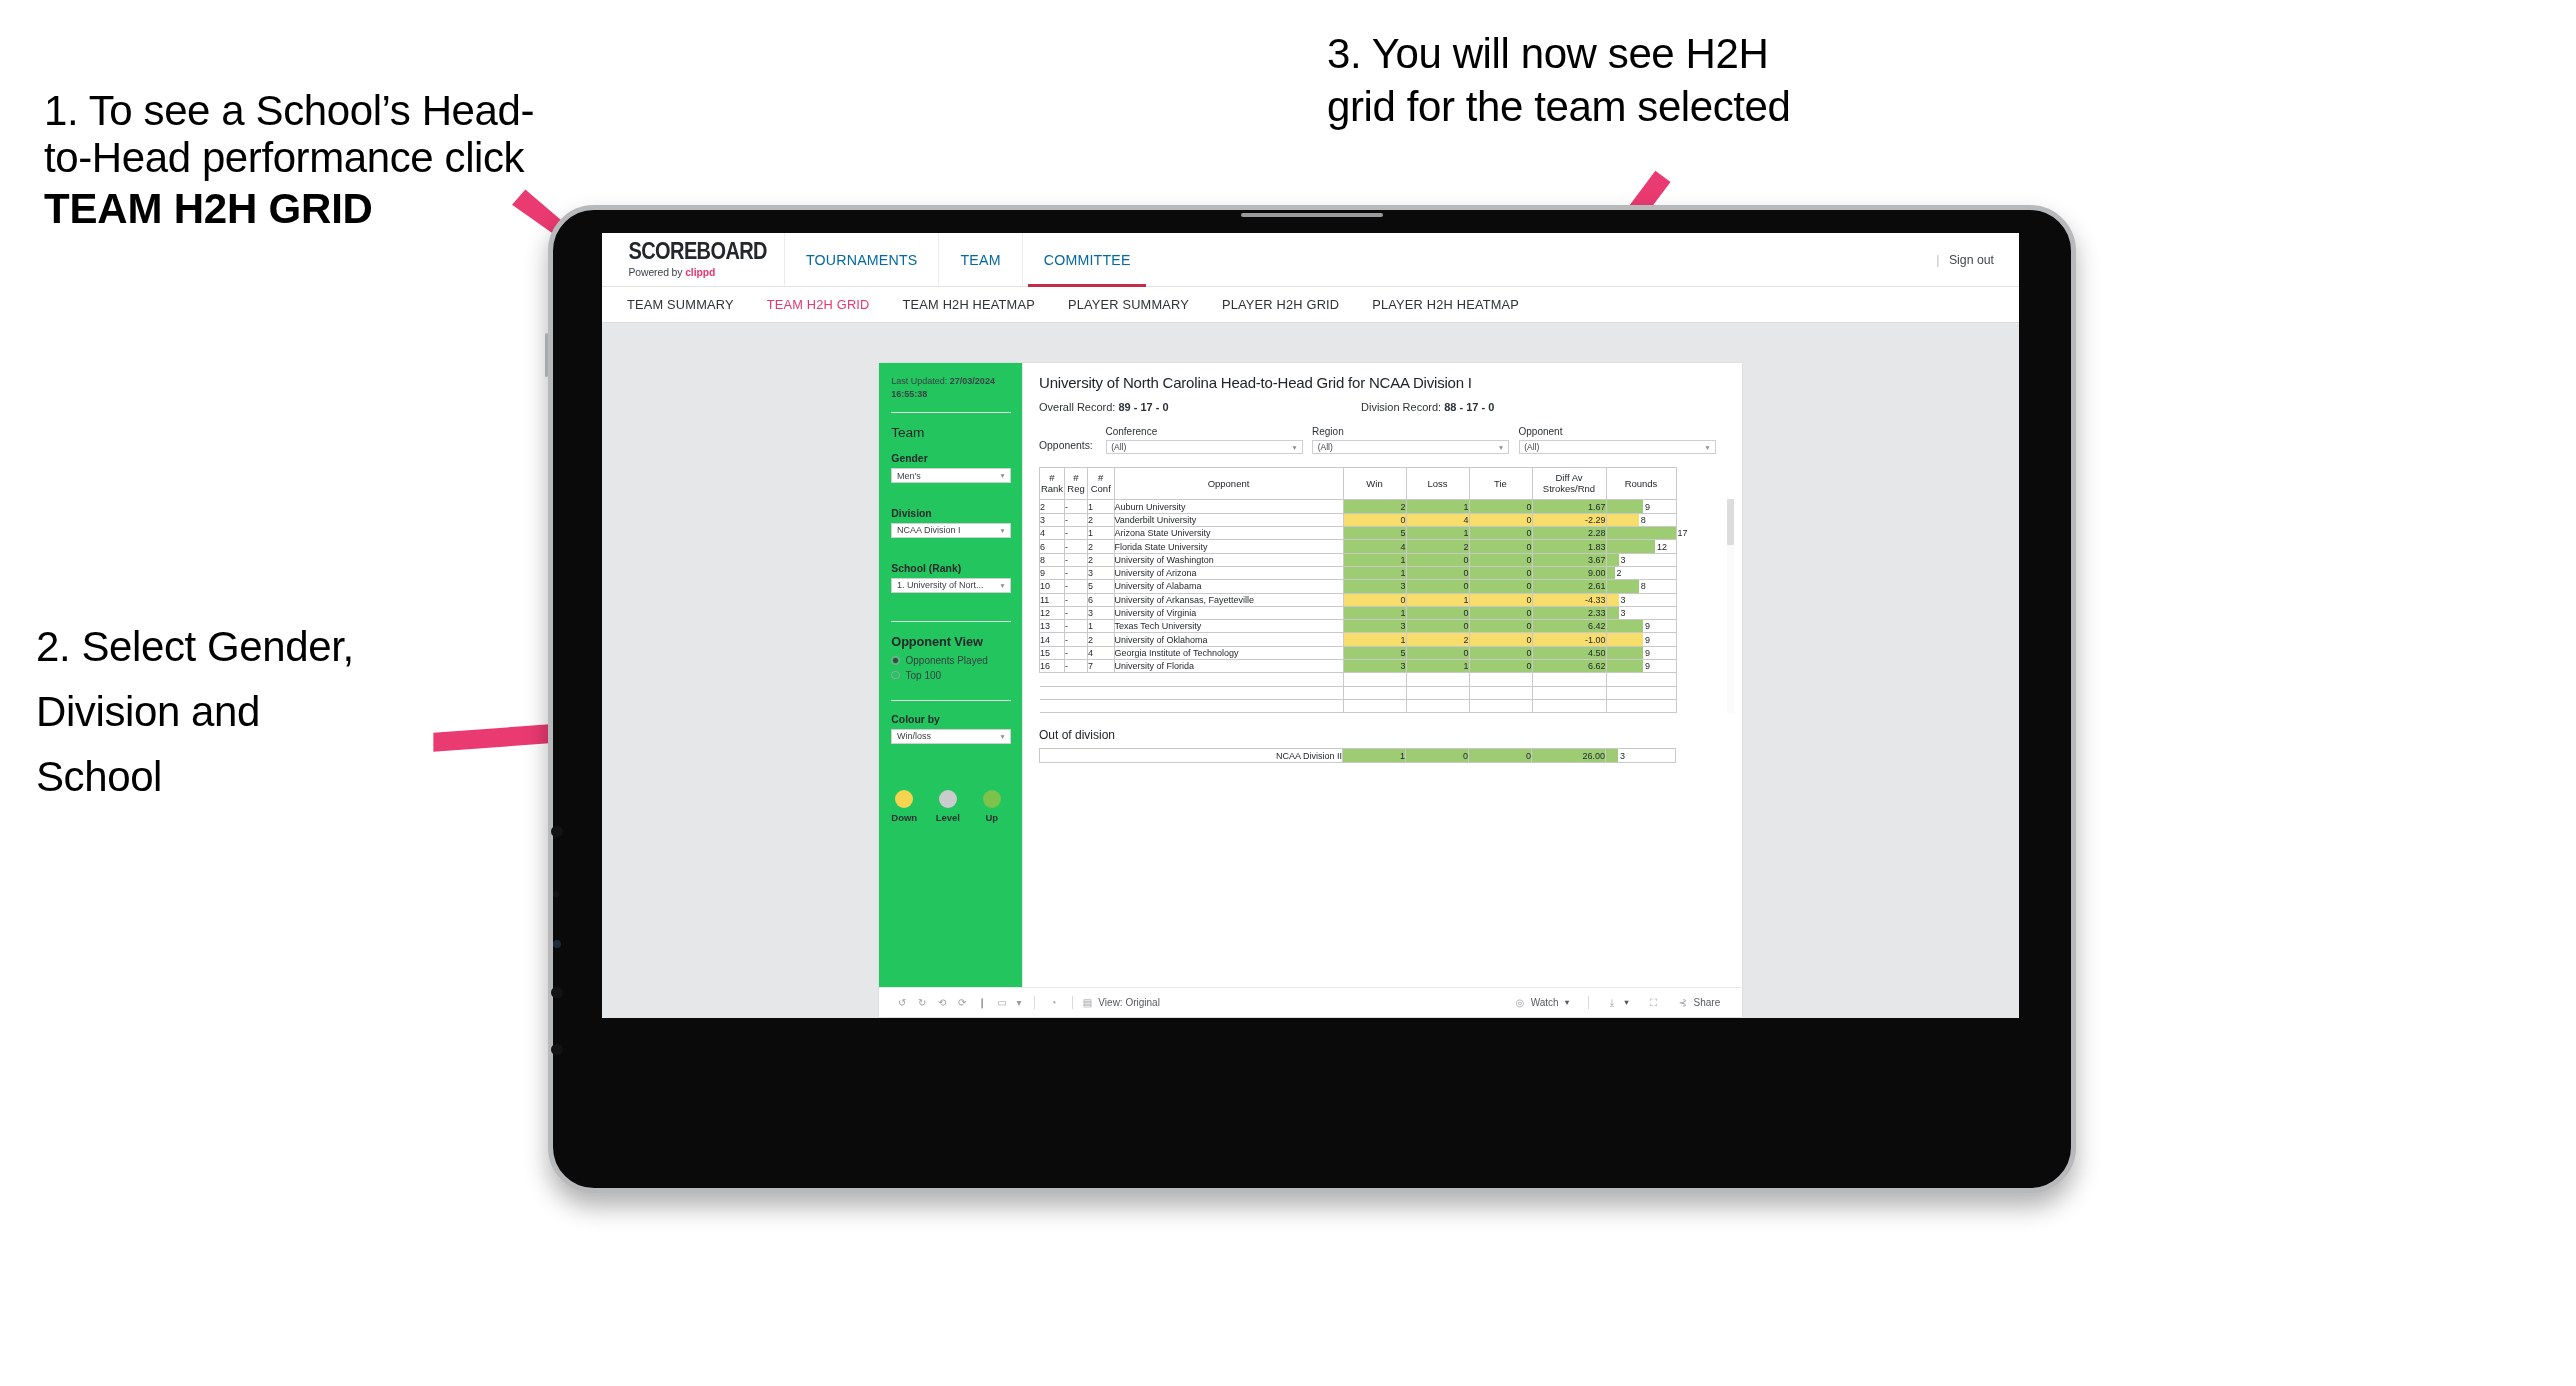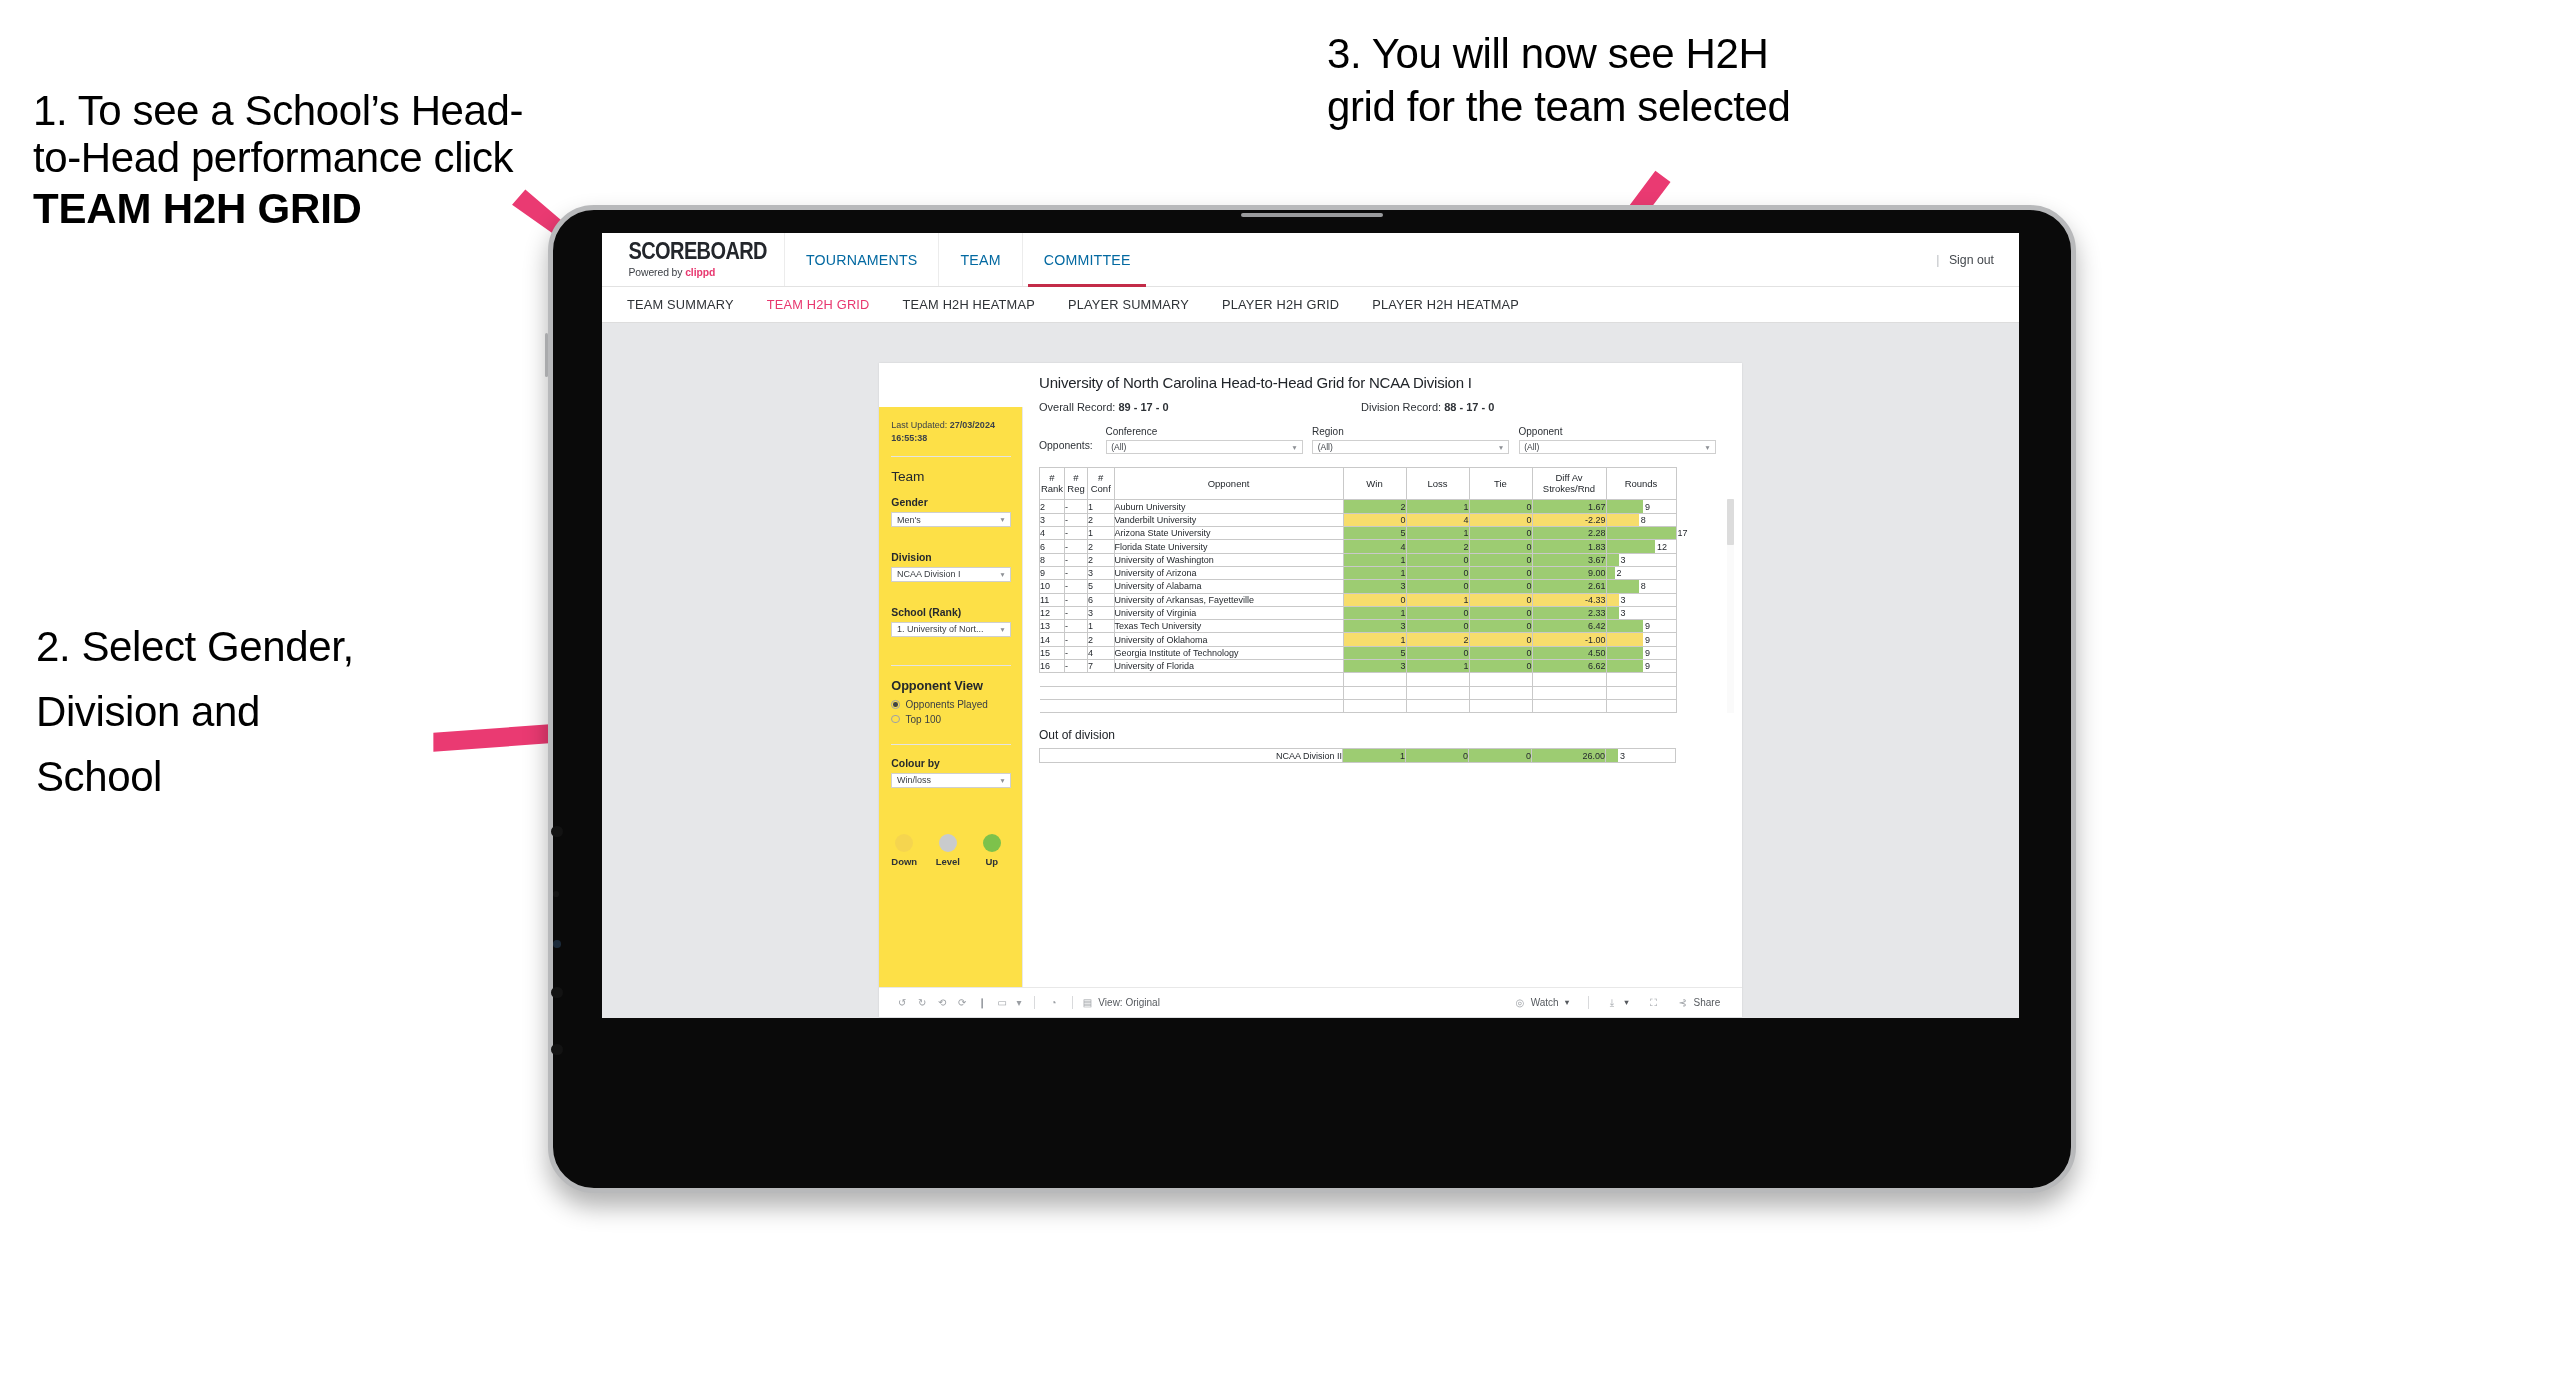--- a/index.html
+++ b/index.html
@@ -14,21 +14,21 @@
 
   
   .annot {
     position: absolute;
     color: #000;
     font-family: "Liberation Sans", sans-serif;
     font-weight: 400;
     letter-spacing: -0.4px;
     white-space: pre-line;
   }
-  #annot-1 { left: 33px; top: 40px; font-size: 42px; line-height: 1.12; width: 758px; }
+  #annot-1 { left: 44px; top: 40px; font-size: 42px; line-height: 1.12; width: 758px; }
   #annot-1 .strong { font-weight: 700; display:block; margin-top: 3.8px; letter-spacing:-0.2px;}
   #annot-2 { left: 36px; top: 614px; font-size: 42px; line-height: 1.55; width: 588px; }
   #annot-3 { left: 1327px; top: 26.5px; font-size: 42px; line-height: 1.28; width: 777px; }
 
   
   #arrows { position:absolute; left:0; top:0; width:2576px; height:1386px; pointer-events:none; }
 
   
   #tablet {
     position: absolute;
@@ -123,22 +123,21 @@
     display:flex; flex-direction:column;
     height: 654px;
   }
   .wb-body { display:flex; flex:1; min-height:0; }
 
   
   .wb-side {
     width: 144px; flex: 0 0 144px;
     border-right: 0.9px solid #e8e8e8;
     padding: 12.3px 11.4px 0 12.3px;
-    background:#fde047;
-    margin-top:44px;
+    background:#22c55e;
   }
   .last-updated { font-size: 9px; color:#3d4248; line-height:1.45; }
   .last-updated b { font-weight:700; }
   .side-rule { height:0.9px; background:#e4e4e4; margin: 10.4px 0 12.3px 0; }
   .side-h { font-size: 13.7px; color:#24282c; margin-bottom: 13.3px; letter-spacing:-0.1px;}
   .field-label { font-size: 10.4px; color:#26292d; font-weight:700; margin-bottom: 3.8px; }
   .tabselect {
     height: 15px; border:0.9px solid #cfcfcf; background:#fff;
     display:flex; align-items:center; justify-content:space-between;
     padding: 0 3.8px 0 4.7px; font-size: 9px; color:#3a3e43;

